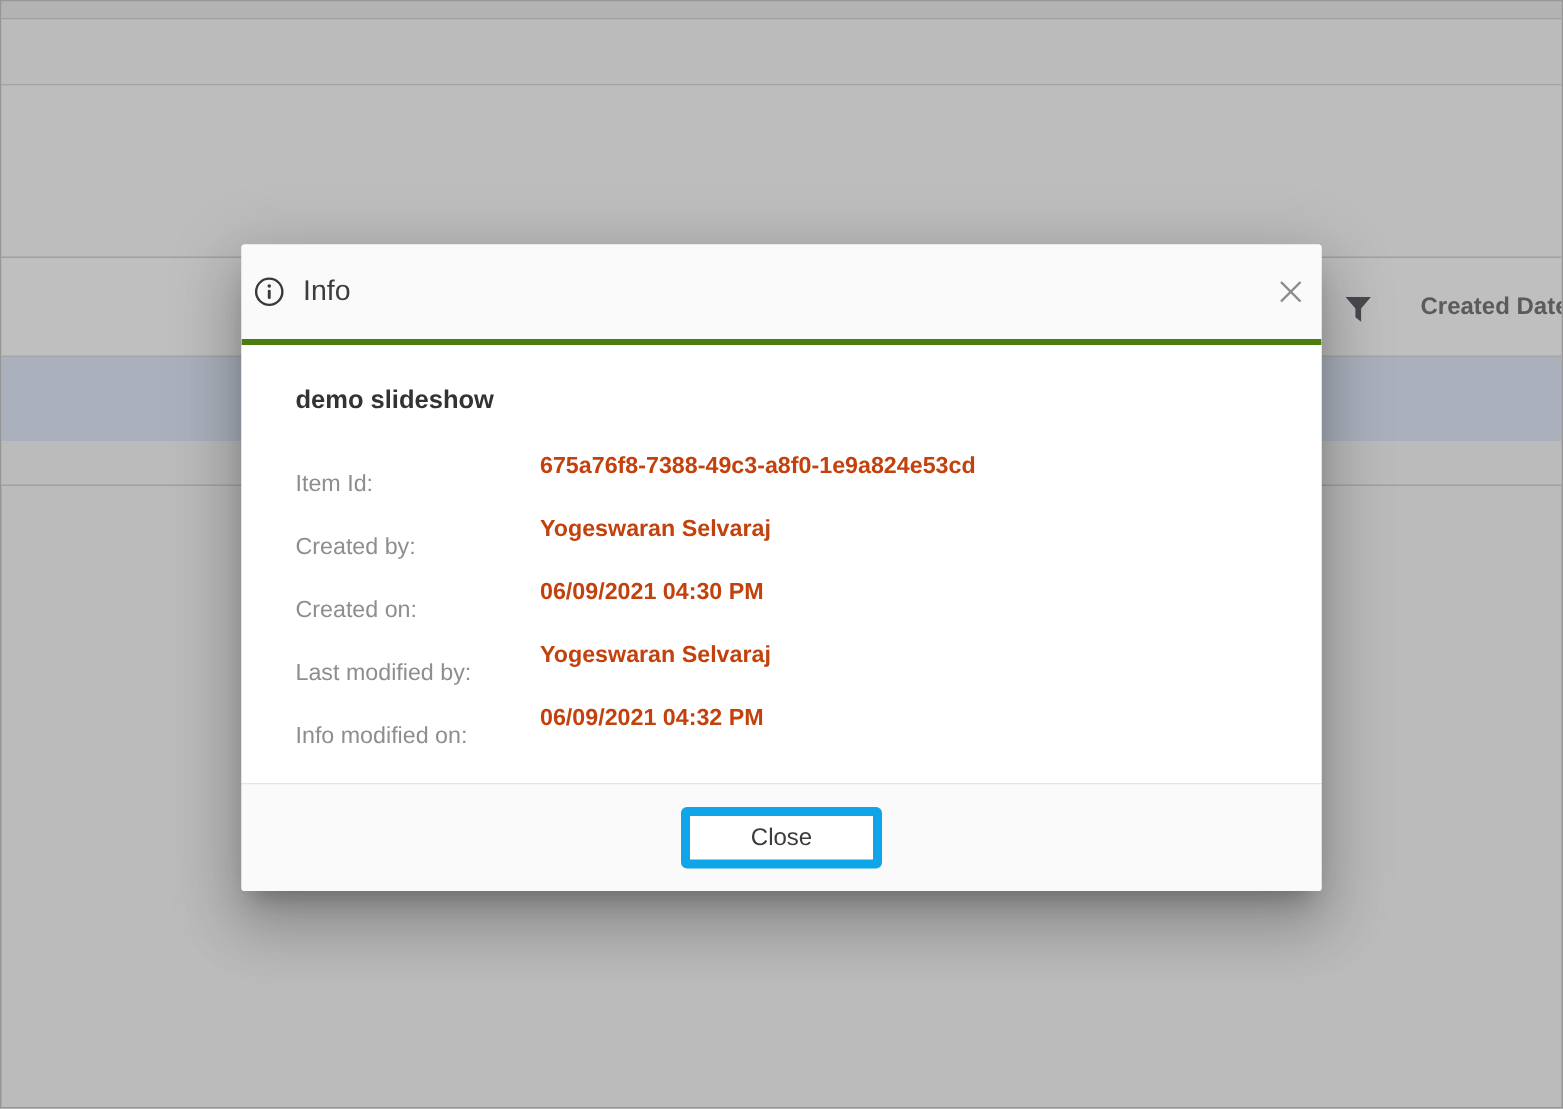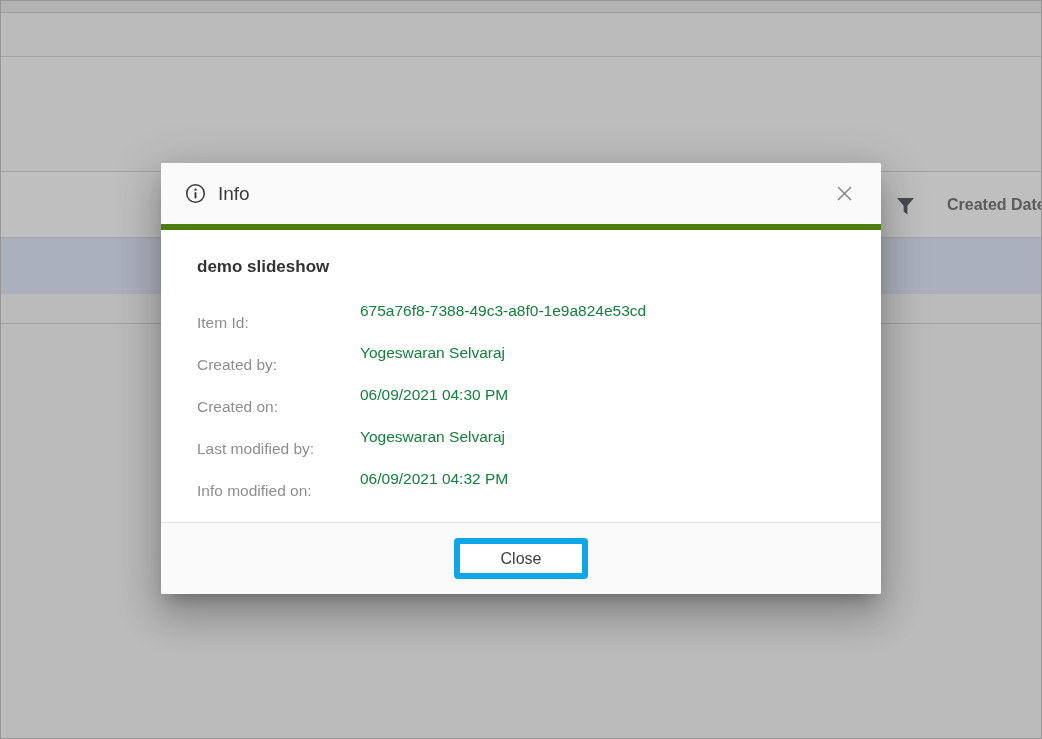--- a/index.html
+++ b/index.html
@@ -32,36 +32,36 @@
   .backdrop { position:absolute; inset:0; background:rgba(0,0,0,0.25); }
 
   
   .modal {
     position:absolute; left:161px; top:163px; width:720px; height:431px;
     background:#ffffff; border-radius:2px;
     box-shadow:0 11px 15px -7px rgba(0,0,0,.25), 0 24px 38px 3px rgba(0,0,0,.16), 0 9px 46px 8px rgba(0,0,0,.13);
     display:flex; flex-direction:column;
   }
   .modal-header {
-    height:67px; flex:0 0 67px; background:#fafafa; border-bottom:6px solid #4d7c0f;
-    border-radius:2px 2px 0 0; display:flex; align-items:center; padding:0 24px;
+    height:67px; flex:0 0 67px; background:#fafafa; border-bottom:4px solid #4d7c0f;
+    border-radius:2px 2px 0 0; display:flex; align-items:center; padding:0 8px;
   }
   .modal-header .title { font-size:19px; font-weight:500; color:#3c3c3c; margin-left:12px; }
   .info-ic { width:21px; height:21px; display:block; }
   .close-btn {
     margin-left:auto; width:26px; height:26px; display:flex; align-items:center; justify-content:center;
     background:none; border:none; padding:0; cursor:pointer;
   }
 
   .modal-body { flex:1 1 auto; padding:26px 24px 0 36px; background:#fff; }
   .item-title { font-size:17px; font-weight:700; color:#333333; line-height:22px; }
   .info-list { margin-top:12px; }
   .info-row { display:flex; align-items:center; height:42px; font-size:15.5px; }
   .info-row .lbl { width:163px; flex:0 0 163px; color:#8e8e8e;margin-top:24px; }
-  .info-row .val { color:#15803d; }
+  .info-row .val { color:#c2410c;font-weight:bold; }
 
   .modal-footer {
     flex:0 0 72px; height:72px; background:#fafafa; border-top:1px solid #e4e4e4;
     border-radius:0 0 2px 2px; display:flex; align-items:center; justify-content:center;
   }
   .footer-close-btn {
     width:134px; height:41px; background:#ffffff; border:6px solid #0ea5e9; border-radius:4px;
     font-family:"Liberation Sans", sans-serif; font-size:16px; font-weight:500; color:#3c3c3c; cursor:pointer;
   }
 </style>

